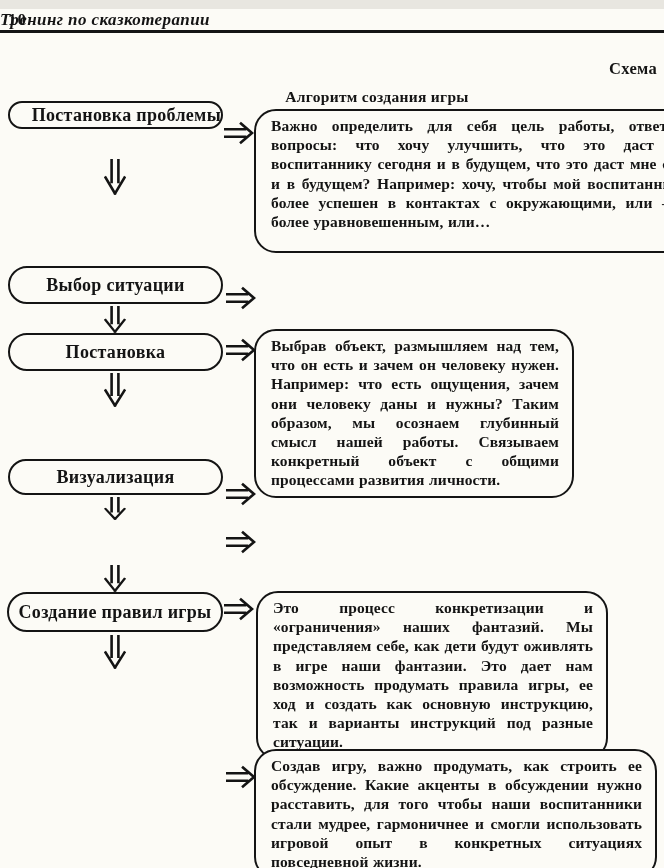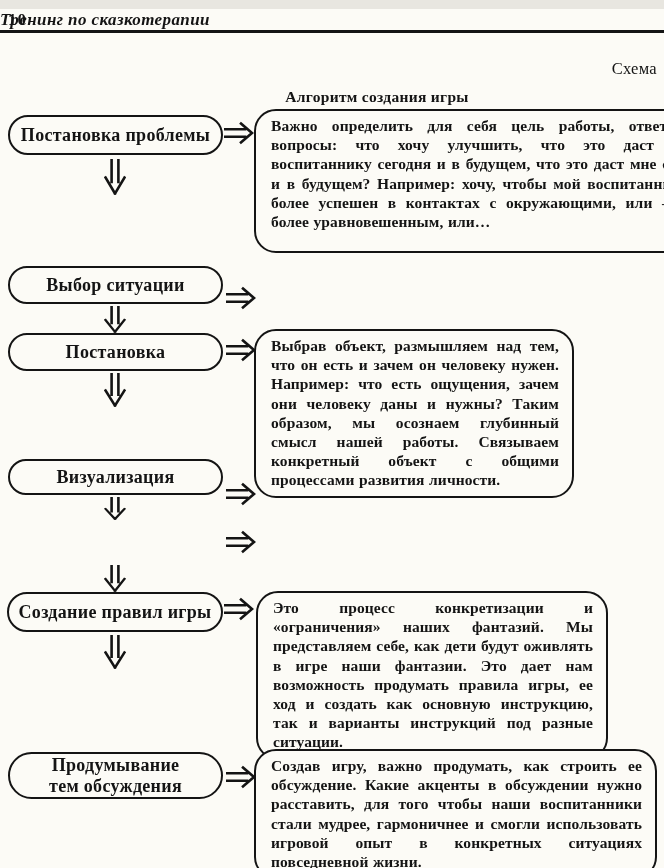--- a/index.html
+++ b/index.html
@@ -25,21 +25,21 @@
     position:absolute;left:0;top:1px;width:100%;
     font-size:17px;font-style:italic;font-weight:bold;
     letter-spacing:.4px;
   }
   .rule{
     position:absolute;left:0;top:21px;width:664px;height:3px;
     background:var(--ink);
   }
   .corner{
     position:absolute;right:7px;top:50px;
-    font-size:16.5px;font-weight:normal;letter-spacing:.3px;
+    font-size:16.5px;font-weight:bold;letter-spacing:.3px;
   }
   .dtitle{
     position:absolute;left:0;top:79px;width:100%;
     text-align:center;
     font-size:15.5px;font-weight:bold;letter-spacing:.3px;padding-left:45px;
   }
   
   .stadium{
     position:absolute;
     box-sizing:border-box;
@@ -76,21 +76,21 @@
 
 <div class="page">
 
   <span class="pageno">10</span>
   <div class="runtitle">Тренинг по сказкотерапии</div>
   <div class="rule"></div>
 
   <div class="corner">Схема</div>
   <div class="dtitle">Алгоритм создания игры</div>
 
-  <div class="stadium" style="left:8px;top:106px;width:215px;height:40px;">
+  <div class="stadium" style="left:8px;top:92px;width:215px;height:28px;justify-content:flex-end;">
     <span>Постановка проблемы</span>
   </div>
   <svg class="arr" style="left:224px;top:112px;" width="30" height="24" viewBox="0 0 30 24">
     <path d="M1 8.2 H21 M1 15.8 H21 M17 2.5 L28 12 L17 21.5"></path>
   </svg>
   <div class="tblock" style="left:254px;top:100px;width:477px;min-height:144px;">
     <span>Важно определить для себя цель работы, ответив на вопросы: что хочу улучшить, что это даст моему воспитаннику сегодня и в будущем, что это даст мне сегодня и в будущем? Например: хочу, чтобы мой воспитанник был более успешен в контактах с окружающими, или — был более уравновешенным, или…</span>
   </div>
   <svg class="arr" style="left:104px;top:150px;" width="22" height="36" viewBox="0 0 22 36" preserveAspectRatio="none">
     <path d="M7.6 0 V23 M14.4 0 V23 M1.5 18.5 L11 34.5 M20.5 18.5 L11 34.5"></path>
@@ -142,24 +142,20 @@
   <svg class="arr" style="left:224px;top:588px;" width="30" height="24" viewBox="0 0 30 24">
     <path d="M1 8.2 H21 M1 15.8 H21 M17 2.5 L28 12 L17 21.5"></path>
   </svg>
   <div class="tblock" style="left:256px;top:582px;width:352px;min-height:129px;">
     <span>Это процесс конкретизации и «ограничения» наших фантазий. Мы представляем себе, как дети будут оживлять в игре наши фантазии. Это дает нам возможность продумать правила игры, ее ход и создать как основную инструкцию, так и варианты инструкций под разные ситуации.</span>
   </div>
   <svg class="arr" style="left:104px;top:626px;" width="22" height="34" viewBox="0 0 22 36" preserveAspectRatio="none">
     <path d="M7.6 0 V23 M14.4 0 V23 M1.5 18.5 L11 34.5 M20.5 18.5 L11 34.5"></path>
   </svg>
 
-  <div class="stadium" style="left:8px;top:743px;width:215px;height:47px;">
-    <span>Продумывание
-тем обсуждения</span>
-  </div>
   <svg class="arr" style="left:226px;top:756px;" width="30" height="24" viewBox="0 0 30 24">
     <path d="M1 8.2 H21 M1 15.8 H21 M17 2.5 L28 12 L17 21.5"></path>
   </svg>
   <div class="tblock" style="left:254px;top:740px;width:403px;min-height:126px;">
     <span>Создав игру, важно продумать, как строить ее обсуждение. Какие акценты в обсуждении нужно расставить, для того чтобы наши воспитанники стали мудрее, гармоничнее и смогли использовать игровой опыт в конкретных ситуациях повседневной жизни.</span>
   </div>
 
 </div>
 
 </body></html>

